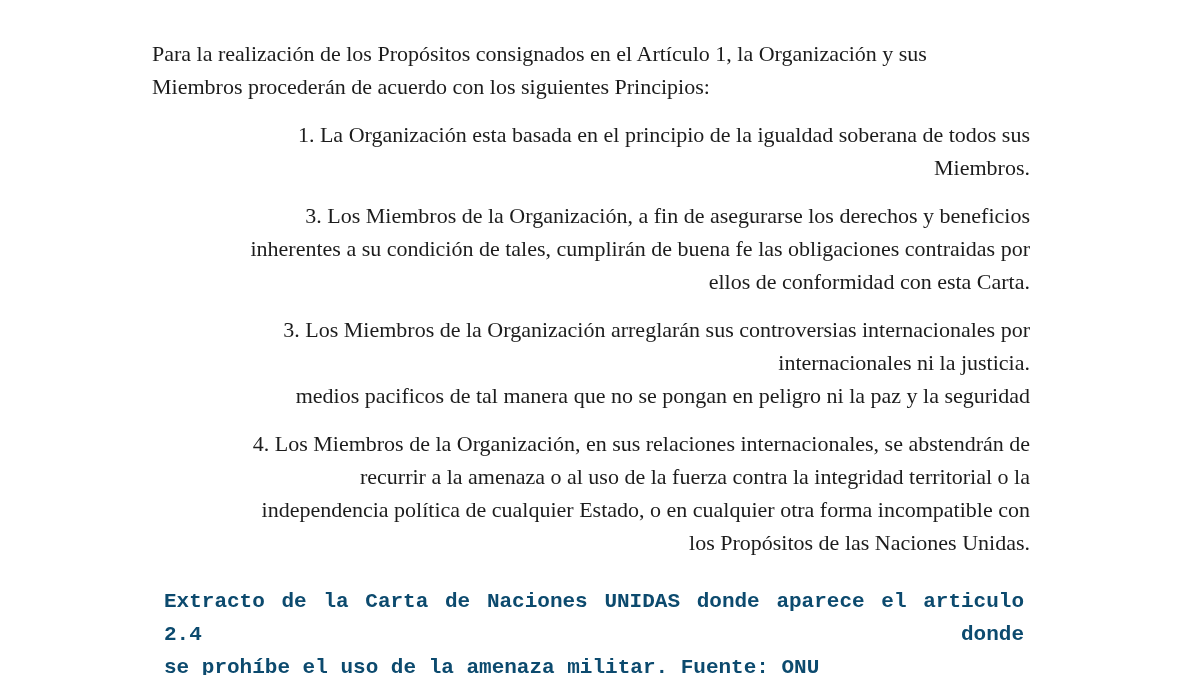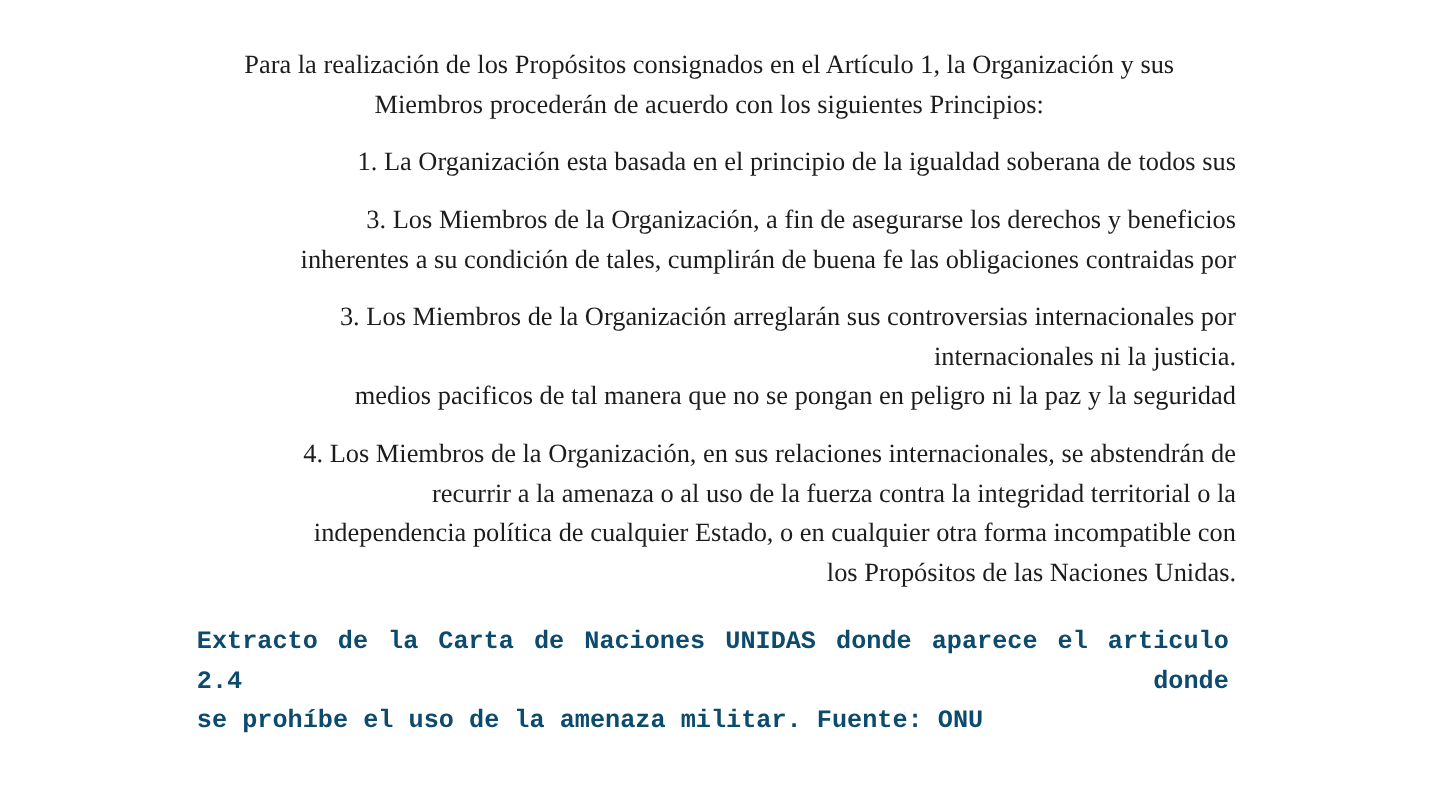--- a/index.html
+++ b/index.html
@@ -21,21 +21,21 @@
     width: 878px;
     color: #1c1c1c;
   }
   .serif-block {
     font-family: "Liberation Serif", serif;
     font-size: 22px;
     line-height: 33px;
     margin: 0;
   }
   .intro {
-    text-align: center;
+    text-align: left;
   }
   .principle {
     margin-top: 15px;
     text-align: right;
   }
   .caption {
     font-family: Liberation Mono, monospace;
     font-weight: bold;
     font-size: 21px;
     line-height: 33px;
@@ -59,25 +59,27 @@
 <div class="page">
   <div class="content">
 
     <p class="serif-block intro">
       <span class="line">Para la realización de los Propósitos consignados en el Artículo 1, la Organización y sus</span>
       <span class="line">Miembros procederán de acuerdo con los siguientes Principios:</span>
     </p>
 
     <p class="serif-block principle">
       <span class="line">1. La Organización esta basada en el principio de la igualdad soberana de todos sus</span>
+      <span class="line">Miembros.</span>
     </p>
 
     <p class="serif-block principle">
       <span class="line">3. Los Miembros de la Organización, a fin de asegurarse los derechos y beneficios</span>
       <span class="line">inherentes a su condición de tales, cumplirán de buena fe las obligaciones contraidas por</span>
+      <span class="line">ellos de conformidad con esta Carta.</span>
     </p>
 
     <p class="serif-block principle">
       <span class="line">3. Los Miembros de la Organización arreglarán sus controversias internacionales por</span>
       <span class="line">internacionales ni la justicia.</span>
       <span class="line">medios pacificos de tal manera que no se pongan en peligro ni la paz y la seguridad</span>
     </p>
 
     <p class="serif-block principle">
       <span class="line">4. Los Miembros de la Organización, en sus relaciones internacionales, se abstendrán de</span>

